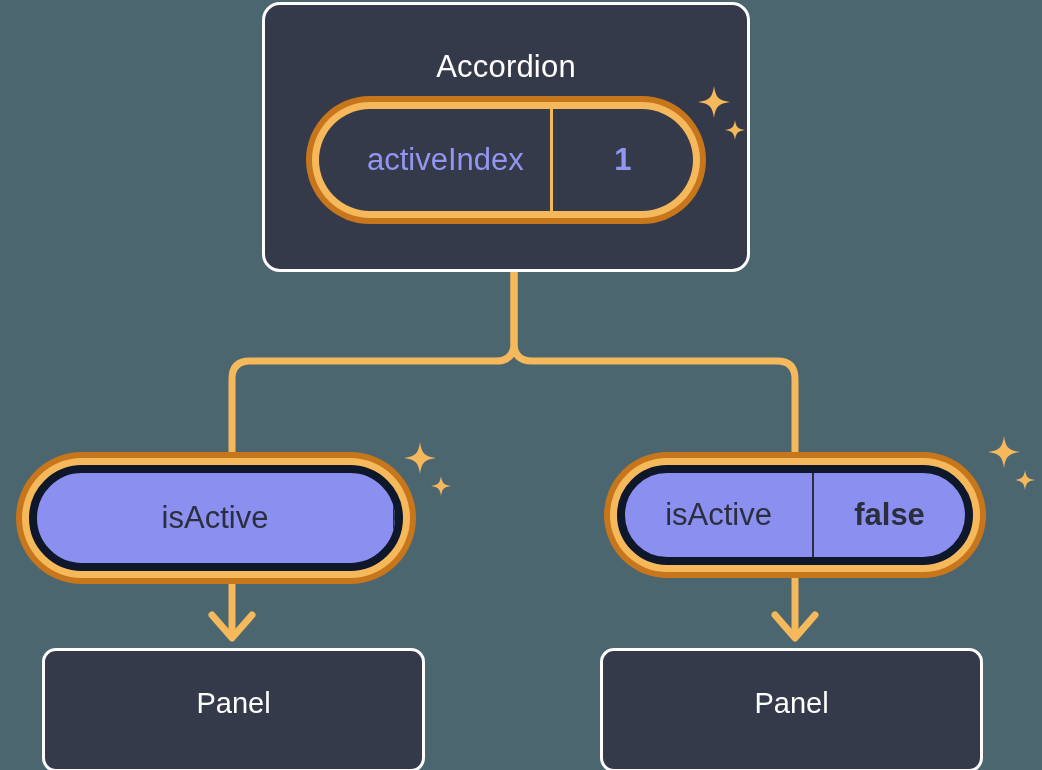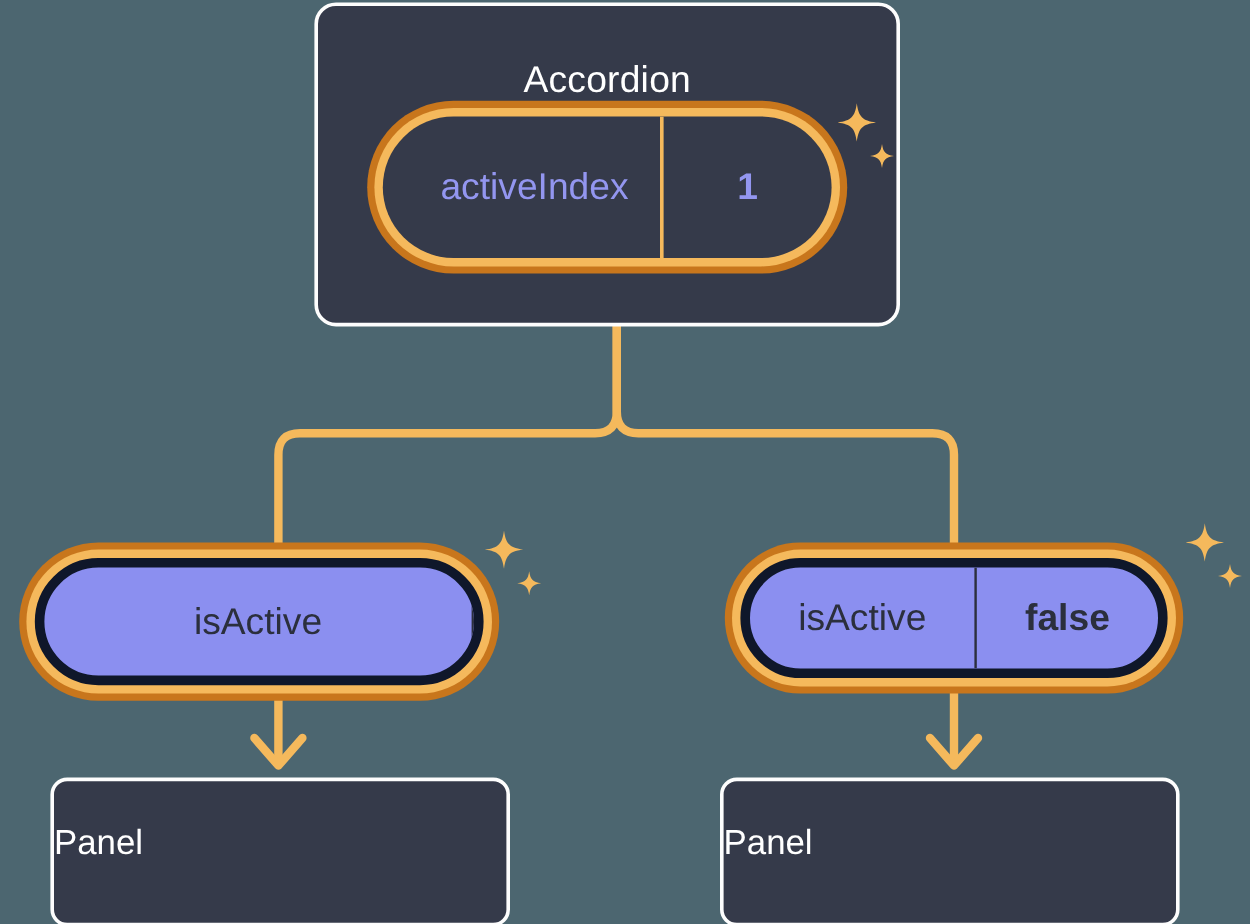--- a/index.html
+++ b/index.html
@@ -69,21 +69,21 @@
     border-radius: 14px;
     box-sizing: border-box;
     z-index: 3;
   }
   #panel-left  { left: 42px;  top: 648px; width: 383px; height: 124px; }
   #panel-right { left: 600px; top: 648px; width: 383px; height: 124px; }
   .panel-label {
     position: absolute;
     left: 0; right: 0;
     top: 38px;
-    text-align: left;
+    text-align: center;
     color: #ffffff;
     font-size: 29px;
     font-weight: 400;
     line-height: 1;
   }
 
   
   .state-pill {
     position: absolute;
     box-sizing: border-box;
@@ -172,21 +172,21 @@
   }
   .pill-purple .pill-val {
     flex: 1 1 auto;
     color: #2b2f3d;
     font-size: 31px;
     font-weight: 700;
     padding: 0 14px;
   }
 
   
-  #pill-activeindex { left: 306px; top: 84px;  width: 400px; height: 144px; }
+  #pill-activeindex { left: 306px; top: 96px;  width: 400px; height: 128px; }
   #pill-isactive-left  { left: 16px;  top: 452px; width: 400px; height: 132px; }
   #pill-isactive-right { left: 604px; top: 452px; width: 382px; height: 126px; }
 
   
   .sparkle-group {
     position: absolute;
     z-index: 5;
     pointer-events: none;
   }
   #sparkle-accordion     { left: 690px; top: 84px; }

